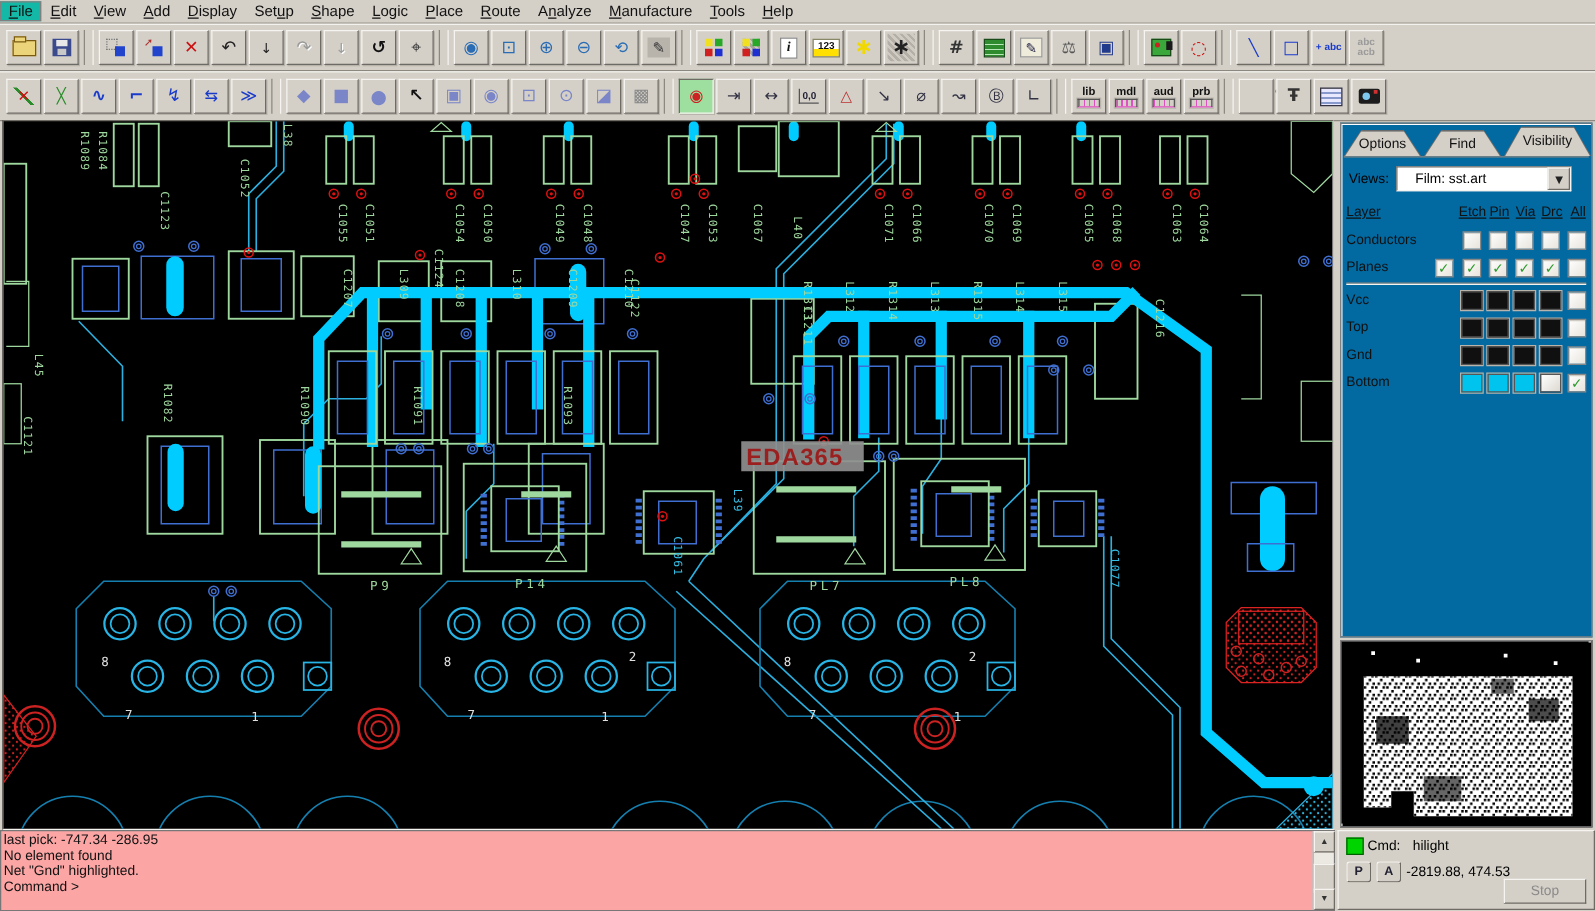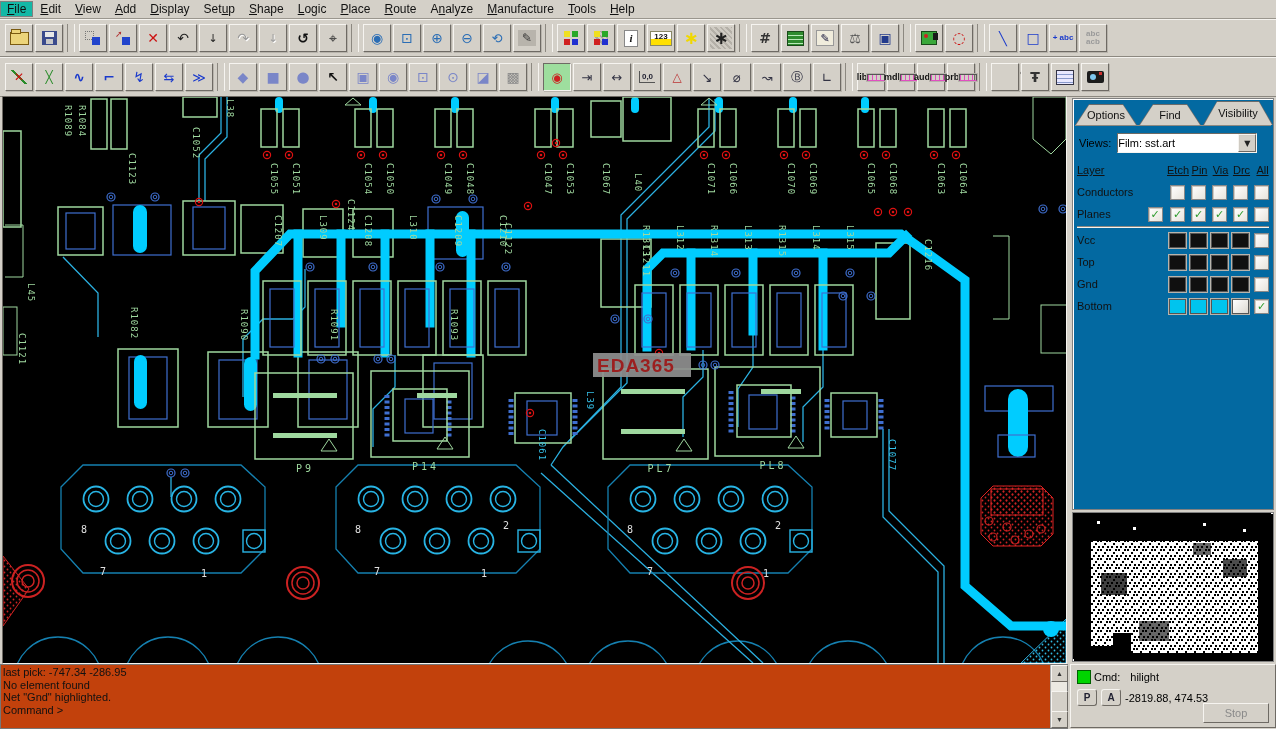--- a/index.html
+++ b/index.html
@@ -50,21 +50,21 @@
     display:flex;align-items:center;justify-content:center;}
   .i-chip{width:14px;height:12px;background:#3aa83a;border:1px solid #1a4a1a;position:relative;}
   .i-chip:after{content:"";position:absolute;right:-2px;top:1px;width:5px;height:7px;background:#1a1a1a;}
   .i-chip:before{content:"";position:absolute;left:2px;top:2px;width:4px;height:4px;background:#cc2222;border-radius:50%;}
   .i-abc,.i-acb{font:bold 8px "Liberation Sans",sans-serif;color:#1a3acc;line-height:8px;text-align:center;}
   .i-acb{color:#9a9a9a;}
   .i-ratsx{width:18px;height:14px;display:flex;align-items:center;justify-content:center;
     background:linear-gradient(45deg,transparent 44%,#2a8c2a 44% 56%,transparent 56%);
     color:#cc1111;font:bold 12px "DejaVu Sans",sans-serif;}
   .i-00{font:bold 8px "Liberation Sans",sans-serif;color:#223;border-left:1px solid #555;border-bottom:1px solid #555;padding:1px 2px;}
-  .i-sig{display:flex;align-items:center;}
+  .i-sig{display:flex;flex-direction:column;align-items:center;}
   .i-sig .sl{font:bold 9px "Liberation Sans",sans-serif;color:#111;line-height:9px;}
   .i-sig .sw{width:16px;height:5px;margin-top:1px;border-bottom:1px solid #e050c0;
     background:repeating-linear-gradient(90deg,#e050c0 0 1px,transparent 1px 4px);}
   .i-odb{font:bold 8px "Liberation Sans",sans-serif;color:#111;width:17px;line-height:8px;text-align:right;margin-left:45px;}
   .i-cam{width:17px;height:12px;background:#1c1c1c;border-radius:2px;position:relative;}
   .i-cam:before{content:"";position:absolute;left:3px;top:3px;width:6px;height:6px;background:#7ec8f0;border-radius:50%;}
   .i-cam:after{content:"";position:absolute;right:2px;top:1px;width:3px;height:3px;background:#d03030;}
   .i-dlg{width:16px;height:13px;border:1px solid #334;background:
     repeating-linear-gradient(180deg,#e8e8ff 0 3px,#8899cc 3px 4px);}
 
@@ -93,21 +93,21 @@
   .tabs{position:absolute;left:2px;top:2px;height:24px;display:flex;align-items:flex-end;}
   .tab{position:relative;height:21px;width:62px;margin-right:2px;}
   .tab .o{position:absolute;inset:0;background:#6a6a6a;clip-path:polygon(14px 0,calc(100% - 14px) 0,100% 100%,0 100%);}
   .tab .i{position:absolute;inset:1px 1px 0 1px;background:#d4d0c8;clip-path:polygon(13px 0,calc(100% - 13px) 0,100% 100%,0 100%);}
   .tab .t{position:absolute;inset:0;display:flex;align-items:center;justify-content:center;font-size:11px;color:#111;}
   .tab.on{height:24px;width:70px;}
   .tabsep{position:absolute;left:2px;top:26px;width:196px;border-top:1px solid #8c8880;}
   .viewsrow{position:absolute;left:6px;top:34px;display:flex;align-items:center;font-size:11px;}
   .combo{margin-left:6px;width:138px;height:18px;background:#fff;border:1px solid;border-color:#6e6a64 #f6f4f0 #f6f4f0 #6e6a64;
     display:flex;align-items:center;}
-  .combo .cv{flex:1;font-size:11px;padding-left:0;white-space:nowrap;overflow:hidden;}
+  .combo .cv{flex:1;font-size:11px;padding-left:14px;white-space:nowrap;overflow:hidden;}
   .combo .cb{width:16px;height:16px;background:#d4d0c8;border:1px solid;border-color:#f6f4f0 #6e6a64 #6e6a64 #f6f4f0;
     font-size:8px;display:flex;align-items:center;justify-content:center;color:#222;}
   #visgrid{position:absolute;left:4px;top:60px;width:192px;font-size:11px;}
   .vrow{display:flex;align-items:center;height:22px;}
   .vrow .rl{flex:0 0 66px;color:#111;}
   .vrow .hc,.vrow .cc{flex:0 0 21px;display:flex;align-items:center;justify-content:center;}
   .vrow .hc{flex:0 0 24px;}
   .vhead span.colh{text-decoration:underline;color:#111;}
   .vhead .rl{text-decoration:underline;}
   .cb{width:13px;height:13px;background:linear-gradient(135deg,#fff,#e8e4dc);border:1px solid #888;
@@ -125,21 +125,21 @@
   .cmdrow{display:flex;align-items:center;margin:5px 6px 0 6px;}
   #cmdsq{width:12px;height:12px;background:#00d400;border:1px solid #006000;margin-right:3px;}
   .pa{width:18px;height:15px;margin-right:4px;background:#d4d0c8;border:1px solid;
     border-color:#f6f4f0 #6e6a64 #6e6a64 #f6f4f0;font:bold 10px "Liberation Sans",sans-serif;color:#223;
     display:flex;align-items:center;justify-content:center;border-radius:3px;}
   #stopbtn{position:absolute;right:6px;bottom:4px;width:64px;height:18px;background:#d4d0c8;
     border:1px solid;border-color:#f6f4f0 #6e6a64 #6e6a64 #f6f4f0;color:#8a8a8a;font-size:11px;
     display:flex;align-items:center;justify-content:center;}
 
   
-  #console{position:absolute;left:0;top:664px;width:1068px;height:65px;background:#c2410c;
+  #console{position:absolute;left:0;top:664px;width:1068px;height:65px;background:#fca5a5;
     border:1px solid #777;box-sizing:border-box;}
   #conlines{position:absolute;left:2px;top:1px;right:18px;font-size:11px;color:#111;line-height:12.5px;overflow:hidden;height:62px;}
   #conscroll{position:absolute;right:0;top:0;bottom:0;width:16px;background:#ece9e2;border-left:1px solid #aaa;}
   .sbtn{position:absolute;left:0;width:15px;height:15px;background:#d4d0c8;border:1px solid;
     border-color:#f6f4f0 #6e6a64 #6e6a64 #f6f4f0;font-size:7px;color:#333;display:flex;align-items:center;justify-content:center;}
   #sthumb{position:absolute;left:0;top:26px;width:15px;height:22px;background:#d4d0c8;border:1px solid;
     border-color:#f6f4f0 #6e6a64 #6e6a64 #f6f4f0;}
 </style>
 </head>
 <body>

